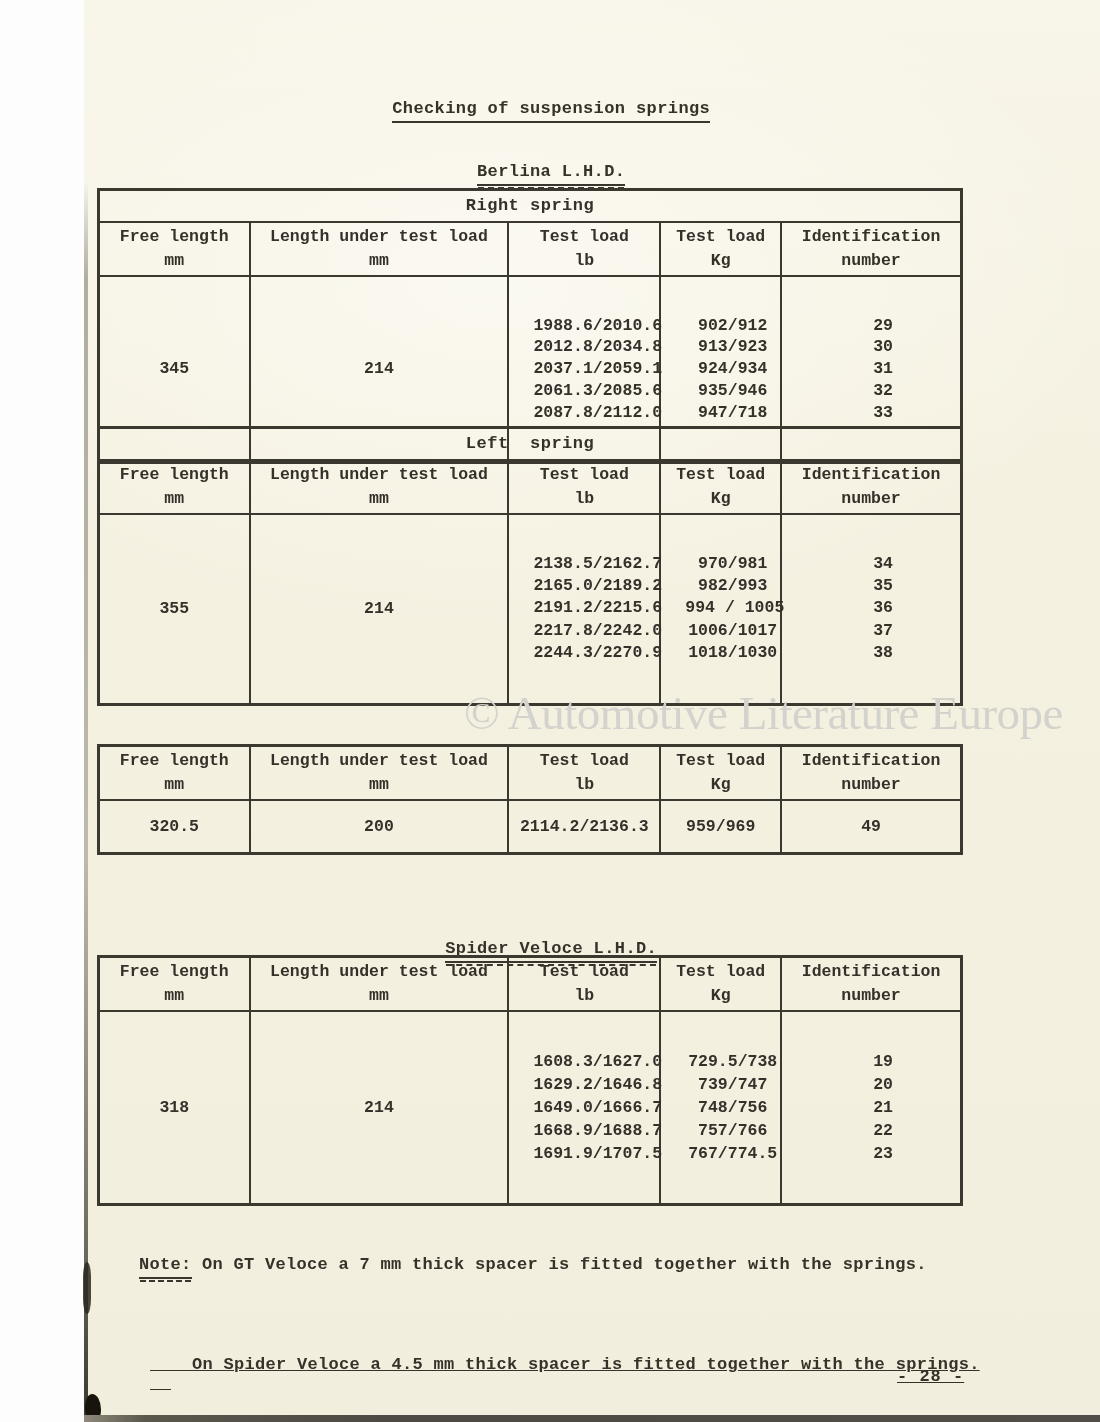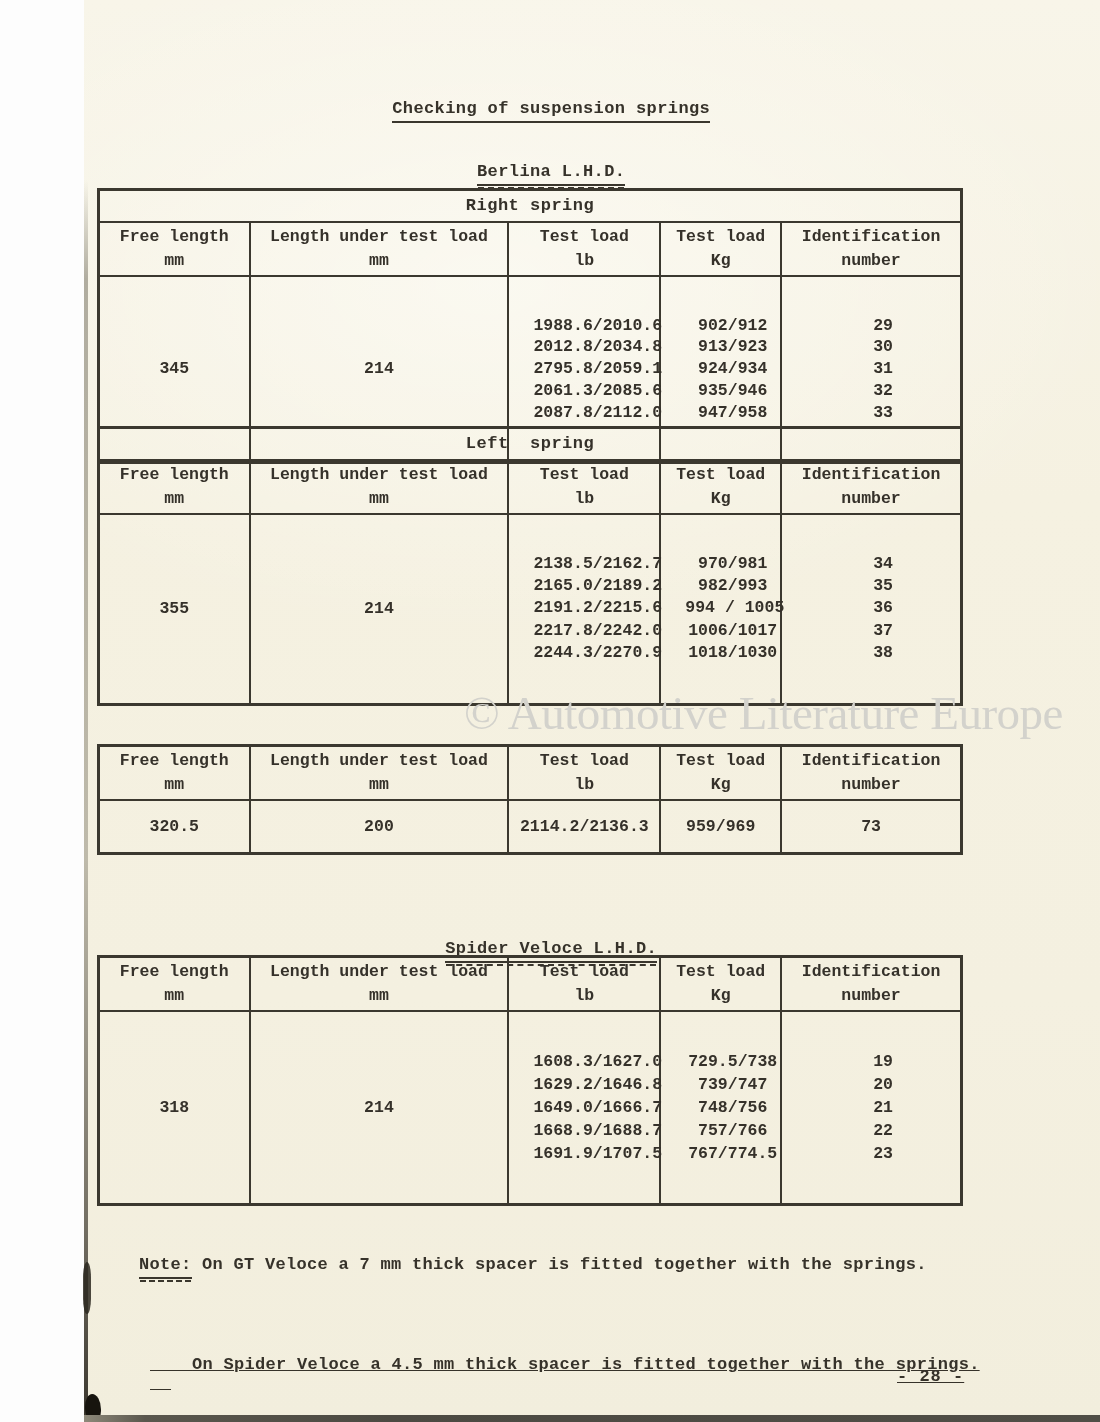--- a/index.html
+++ b/index.html
@@ -110,24 +110,24 @@
       <th><div class="colhead"><div>Free length</div><div>mm</div></div></th>
       <th><div class="colhead"><div>Length under test load</div><div>mm</div></div></th>
       <th><div class="colhead"><div>Test load</div><div>lb</div></div></th>
       <th><div class="colhead"><div>Test load</div><div>Kg</div></div></th>
       <th><div class="colhead"><div>Identification</div><div>number</div></div></th>
     </tr>
     <tr style="height:112px;">
       <td>345</td>
       <td>214</td>
       <td><div class="lines">
-        <div>1988.6/2010.6</div><div>2012.8/2034.8</div><div>2795.8/2059.1</div><div>2061.3/2085.6</div><div>2087.8/2112.0</div>
-      </div></td>
-      <td><div class="lines">
-        <div>902/912</div><div>913/923</div><div>924/934</div><div>935/946</div><div>947/958</div>
+        <div>1988.6/2010.6</div><div>2012.8/2034.8</div><div>2037.1/2059.1</div><div>2061.3/2085.6</div><div>2087.8/2112.0</div>
+      </div></td>
+      <td><div class="lines">
+        <div>902/912</div><div>913/923</div><div>924/934</div><div>935/946</div><div>947/718</div>
       </div></td>
       <td><div class="lines">
         <div>29</div><div>30</div><div>31</div><div>32</div><div>33</div>
       </div></td>
     </tr>
   </tbody>
     </table>
 
   <table class="spec t2" style="top:426px;">
     <colgroup>
@@ -181,21 +181,21 @@
       <th><div class="colhead"><div>Length under test load</div><div>mm</div></div></th>
       <th><div class="colhead"><div>Test load</div><div>lb</div></div></th>
       <th><div class="colhead"><div>Test load</div><div>Kg</div></div></th>
       <th><div class="colhead"><div>Identification</div><div>number</div></div></th>
     </tr>
     <tr style="height:53px;">
       <td>320.5</td>
       <td>200</td>
       <td>2114.2/2136.3</td>
       <td>959/969</td>
-      <td>73</td>
+      <td>49</td>
     </tr>
   </tbody>
     </table>
 
   <div class="heading" style="top:920px;">
     <span class="u2">Spider Veloce L.H.D.</span>
   </div>
 
   <table class="spec t4" style="top:955px;">
     <colgroup>

